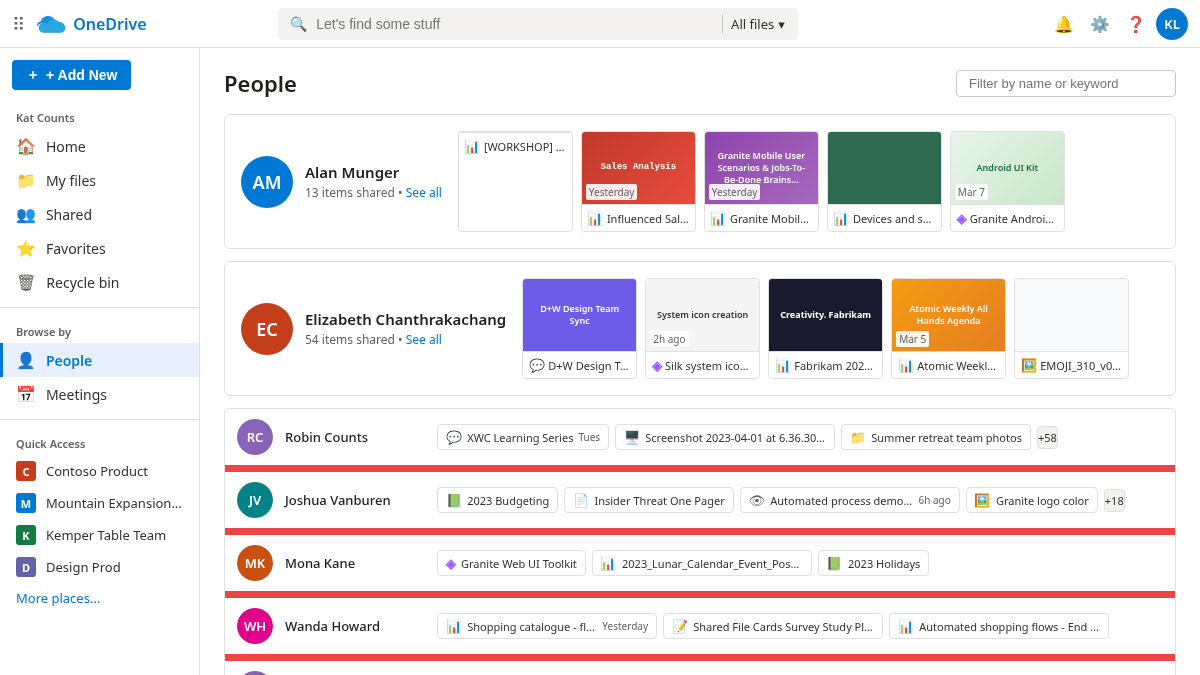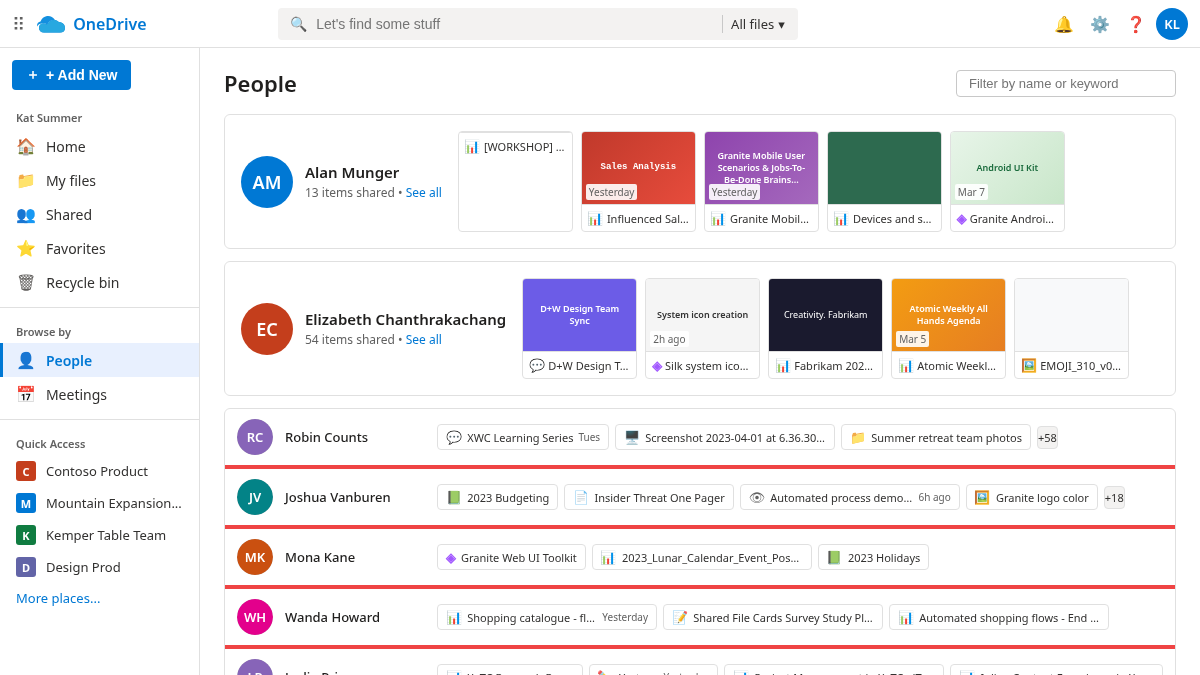--- a/index.html
+++ b/index.html
@@ -201,21 +201,21 @@
       overflow: hidden;
       text-overflow: ellipsis;
       border-top: 1px solid #e0e0e0;
     }
 
     
     .person-row {
       display: flex;
       align-items: center;
       padding: 10px 12px;
-      border-bottom: 4px solid #ef4444;
+      border-bottom: 7px solid #ef4444;
       gap: 12px;
     }
     .person-row-avatar { width: 36px; height: 36px; border-radius: 50%; background: #c8c8c8; overflow: hidden; flex-shrink: 0; }
     .person-row-name { min-width: 140px; font-weight: 500; font-size: 13px; }
     .person-row-files { display: flex; gap: 6px; flex: 1; align-items: center; overflow: hidden; flex-wrap: nowrap; }
     .file-chip {
       display: flex;
       align-items: center;
       gap: 5px;
       background: #fff;
@@ -296,21 +296,21 @@
 </nav>
 
 <div class="layout">
 
   <aside class="sidebar">
     <button class="add-btn">
       <span>＋</span>
       <span>+ Add New</span>
     </button>
 
-    <div class="sidebar-section-label">Kat Summer</div>
+    <div class="sidebar-section-label">Kat Counts</div>
 
     <div id="sidebar-nav">
 
     <div class="sidebar-item">
           <span class="si-icon">🏠</span>
     <span>Home</span>
         </div>
         <div class="sidebar-item">
           <span class="si-icon">📁</span>
     <span>My files</span>
@@ -458,21 +458,21 @@
         <div class="file-thumb-img" style="background: #f5f5f5;">
           <span style="color:#333;font-size:9px;font-weight:600;padding:6px;text-align:center;line-height:1.3;">System icon creation</span>
           <div class="file-type-badge"><span class="chip-time">2h ago</span></div>
         </div>
         <div class="file-thumb-footer">
           <span style="color:#a259ff;font-size:13px;font-weight:700;">◈</span> Silk system icon creation
         </div>
       </div>
       <div class="file-thumb">
         <div class="file-thumb-img" style="background: #1a1a2e;">
-          <span style="color:#fff;font-size:9px;font-weight:400;padding:6px;text-align:center;line-height:1.3;">Creativity. Fabrikam</span>
+          <span style="color:#fff;font-size:9px;font-weight:700;padding:6px;text-align:center;line-height:1.3;">Creativity. Fabrikam</span>
 
         </div>
         <div class="file-thumb-footer">
           <span class="icon-ppt" style="font-size:13px;">📊</span> Fabrikam 2023 HR Princi...
         </div>
       </div>
       <div class="file-thumb">
         <div class="file-thumb-img" style="background: linear-gradient(135deg, #f39c12 0%, #e67e22 100%);">
           <span style="color:#fff;font-size:9px;font-weight:600;padding:6px;text-align:center;line-height:1.3;">Atomic Weekly All Hands Agenda</span>
           <div class="file-type-badge"><span class="chip-time">Mar 5</span></div>

